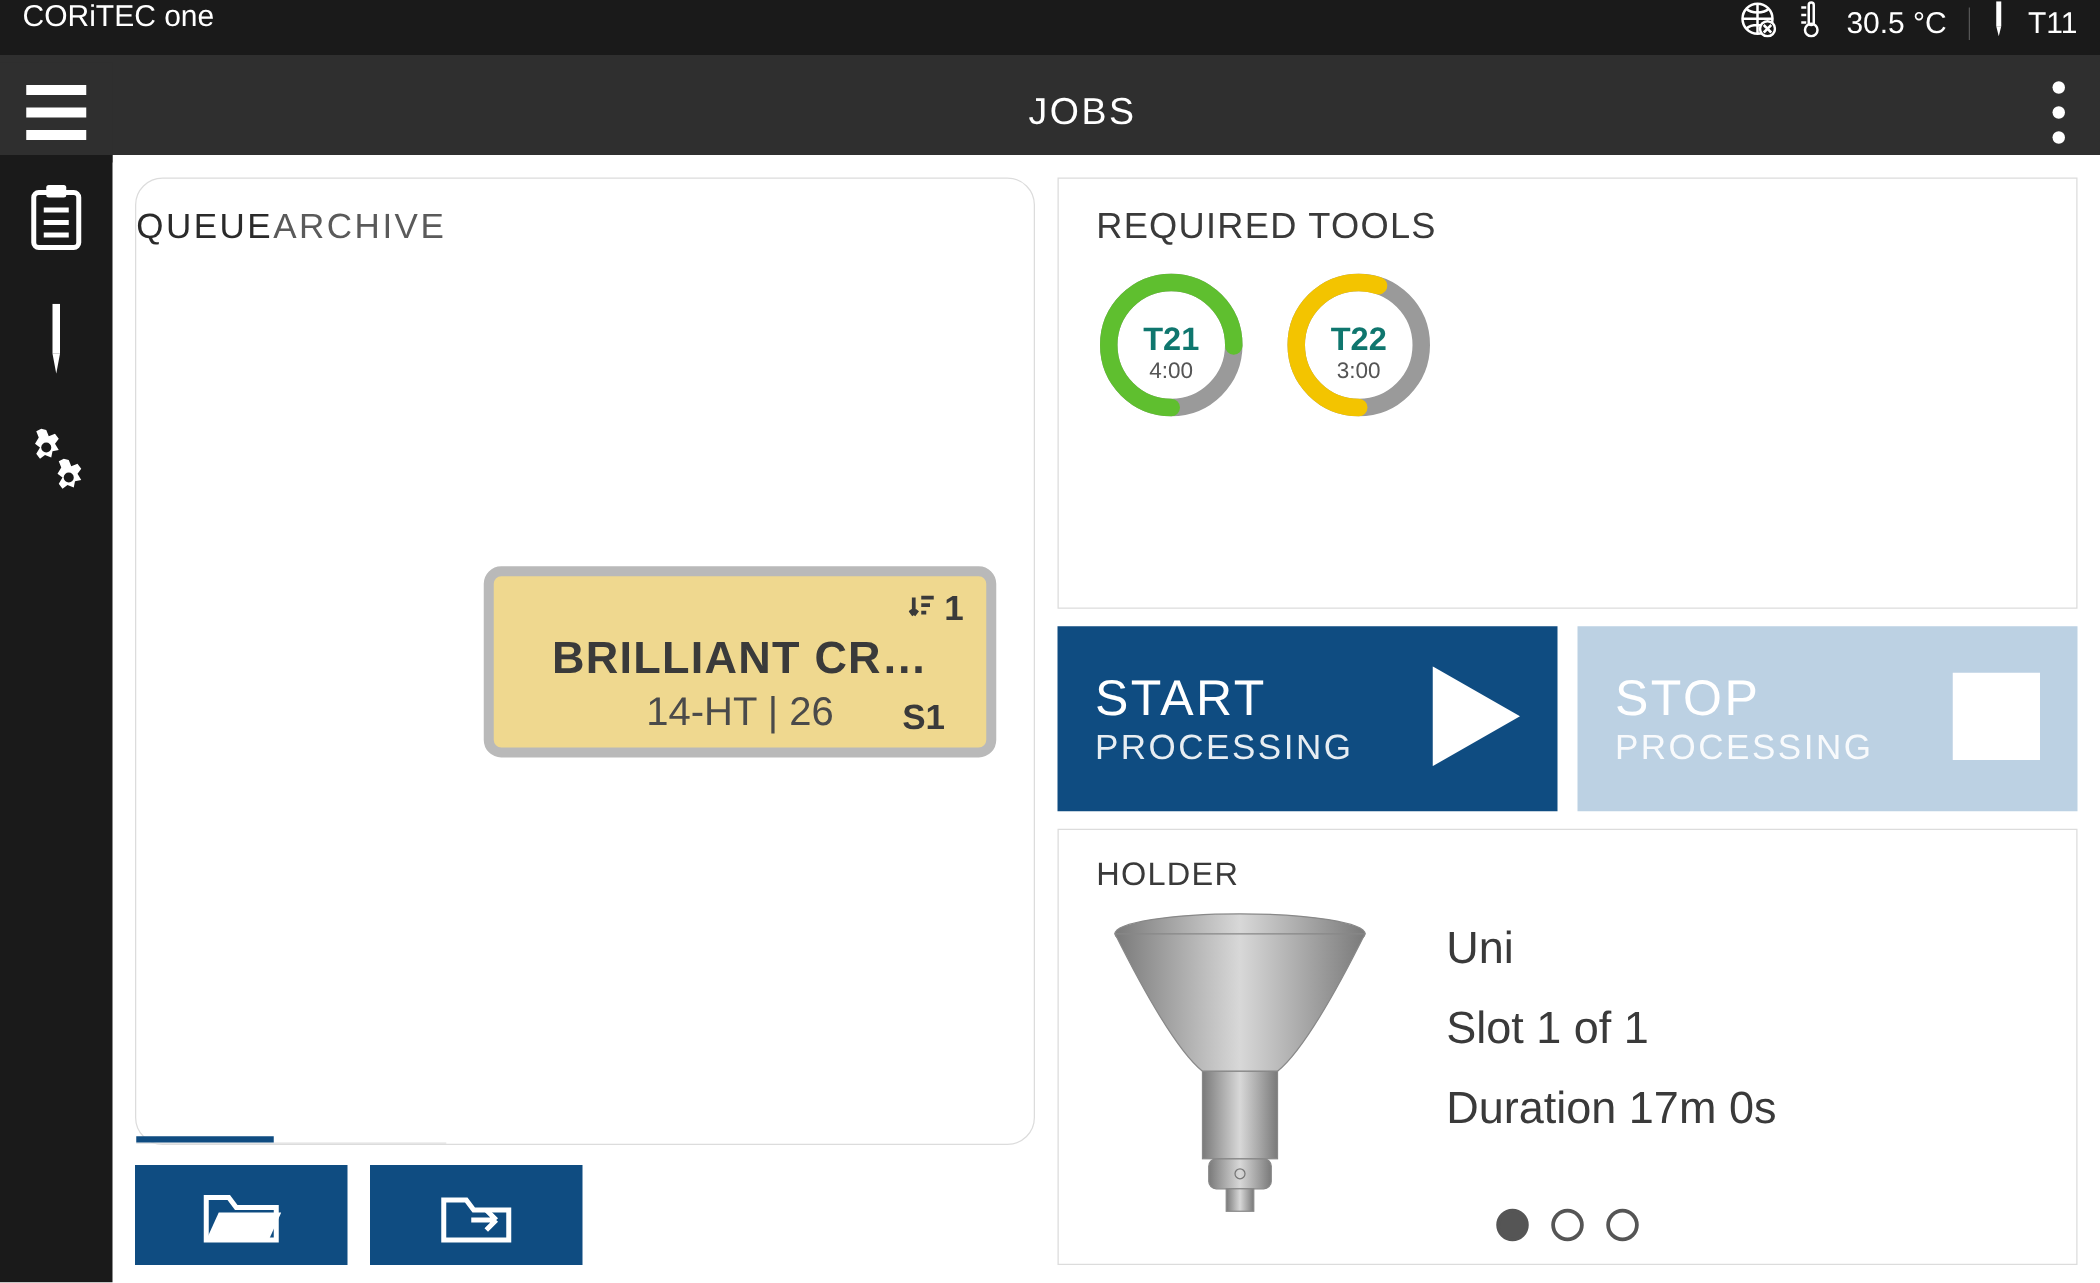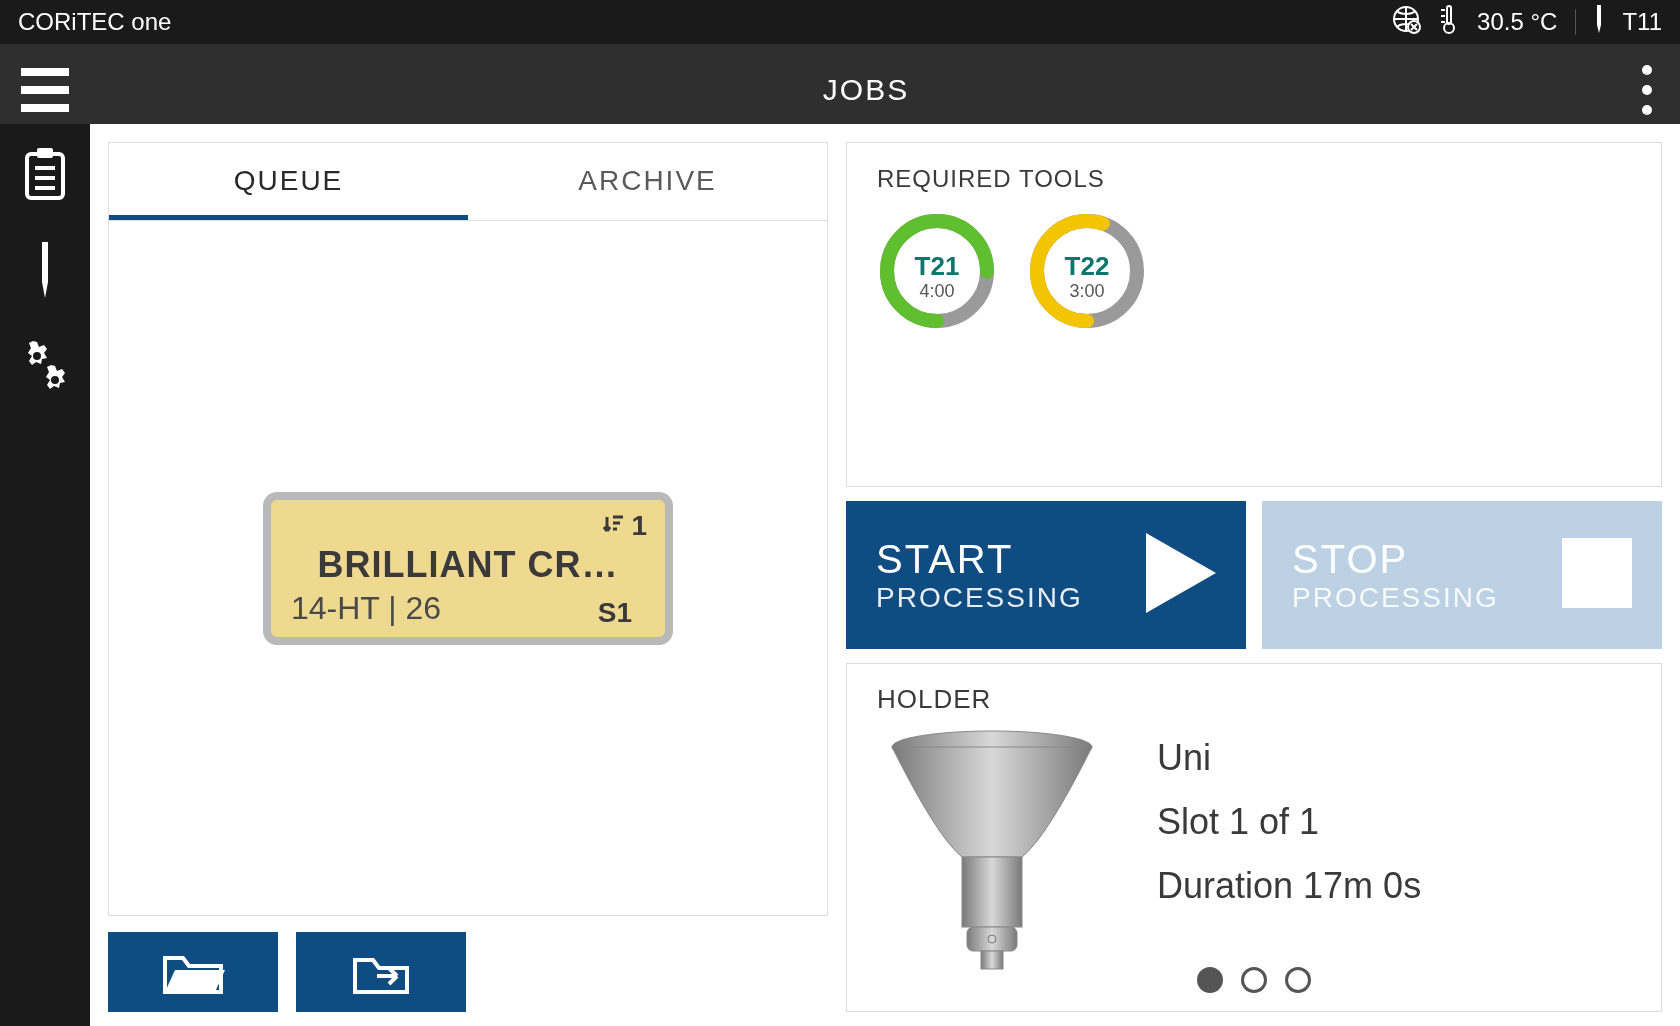--- a/index.html
+++ b/index.html
@@ -4,21 +4,21 @@
 <style>
   * { box-sizing: border-box; margin: 0; padding: 0; font-family: Arial, Helvetica, sans-serif; }
   html, body { width: 1680px; height: 1026px; overflow: hidden; background: #fff; }
 
   
   .status-bar {
     height: 44px;
     background: #1a1a1a;
     color: #fff;
     display: flex;
-    align-items: center;
+    align-items: flex-start;
     padding: 0 18px;
     font-size: 24px;
   }
   .status-bar .title { flex: 1; }
   .status-bar .right { display: flex; align-items: center; gap: 18px; }
   .status-bar .sep { width: 1px; height: 26px; background: #555; }
 
   
   .header-bar {
     height: 80px;
@@ -53,21 +53,21 @@
 
   
   .content { flex: 1; display: flex; gap: 18px; padding: 18px 18px 14px 18px; }
 
   .left-col { width: 720px; display: flex; flex-direction: column; gap: 16px; }
   .right-col { flex: 1; display: flex; flex-direction: column; gap: 14px; }
 
   .panel { background: #fff; border: 1px solid #dcdcdc; }
 
   
-  .tabs-panel { flex: 1; display: flex; flex-direction: column; }
+  .tabs-panel { flex: 1; display: flex; flex-direction: row; border-radius: 22px; }
   .tab-row { display: flex; border-bottom: 1px solid #e0e0e0; }
   .tab {
     flex: 1; text-align: center; padding: 22px 0 18px;
     font-size: 28px; letter-spacing: 2px; color: #5a5a5a; cursor: pointer;
   }
   .tab.active { color: #2a2a2a; border-bottom: 5px solid #0f4c81; }
 
   .queue-area { flex: 1; display: flex; align-items: center; justify-content: center; }
 
   .job-card {
@@ -75,34 +75,34 @@
     background: #efd88f;
     border: 8px solid #b9b9b9;
     border-radius: 14px;
     padding: 12px 20px 10px 20px;
     color: #3a3a3a;
     position: relative;
     cursor: pointer;
   }
   .job-card .topright { position: absolute; top: 10px; right: 18px; font-size: 28px; font-weight: bold; display:flex; align-items:center; gap:6px;}
   .job-card .name { font-size: 36px; font-weight: bold; letter-spacing: 1px; margin-top: 32px; text-align:center;}
-  .job-card .sub { font-size: 32px; text-align: left; color:#4a4a4a; margin-top:4px;}
+  .job-card .sub { font-size: 32px; text-align: center; color:#4a4a4a; margin-top:4px;}
   .job-card .botright { position: absolute; bottom: 8px; right: 33px; font-size: 28px; font-weight: bold; }
 
   
   .bottom-actions { display: flex; gap: 18px; }
   .action-btn {
     width: 170px; height: 80px; background: #0f4c81;
     display: flex; align-items: center; justify-content: center;
     cursor: pointer;
   }
 
   
   .tools-panel { padding: 22px 30px 30px; height: 345px; }
-  .tools-panel h3 { font-size: 24px; font-weight: normal; letter-spacing: 1px; color:#3a3a3a; margin-bottom: 18px;}
+  .tools-panel h3 { font-size: 29px; font-weight: normal; letter-spacing: 1px; color:#3a3a3a; margin-bottom: 18px;}
   .tool-rings { display: flex; gap: 30px; }
   .tool-ring { position: relative; width: 120px; height: 120px; }
   .tool-ring .label-main { position:absolute; top:40px; width:100%; text-align:center; font-size:26px; font-weight:bold; color:#0f766e;}
   .tool-ring .label-sub  { position:absolute; top:70px; width:100%; text-align:center; font-size:18px; color:#555;}
 
   
   .proc-row { display: flex; gap: 16px; }
   .proc-btn {
     flex: 1; height: 148px; display: flex; align-items: center; padding: 0 30px;
     color: #fff; cursor: pointer; gap: 16px;

